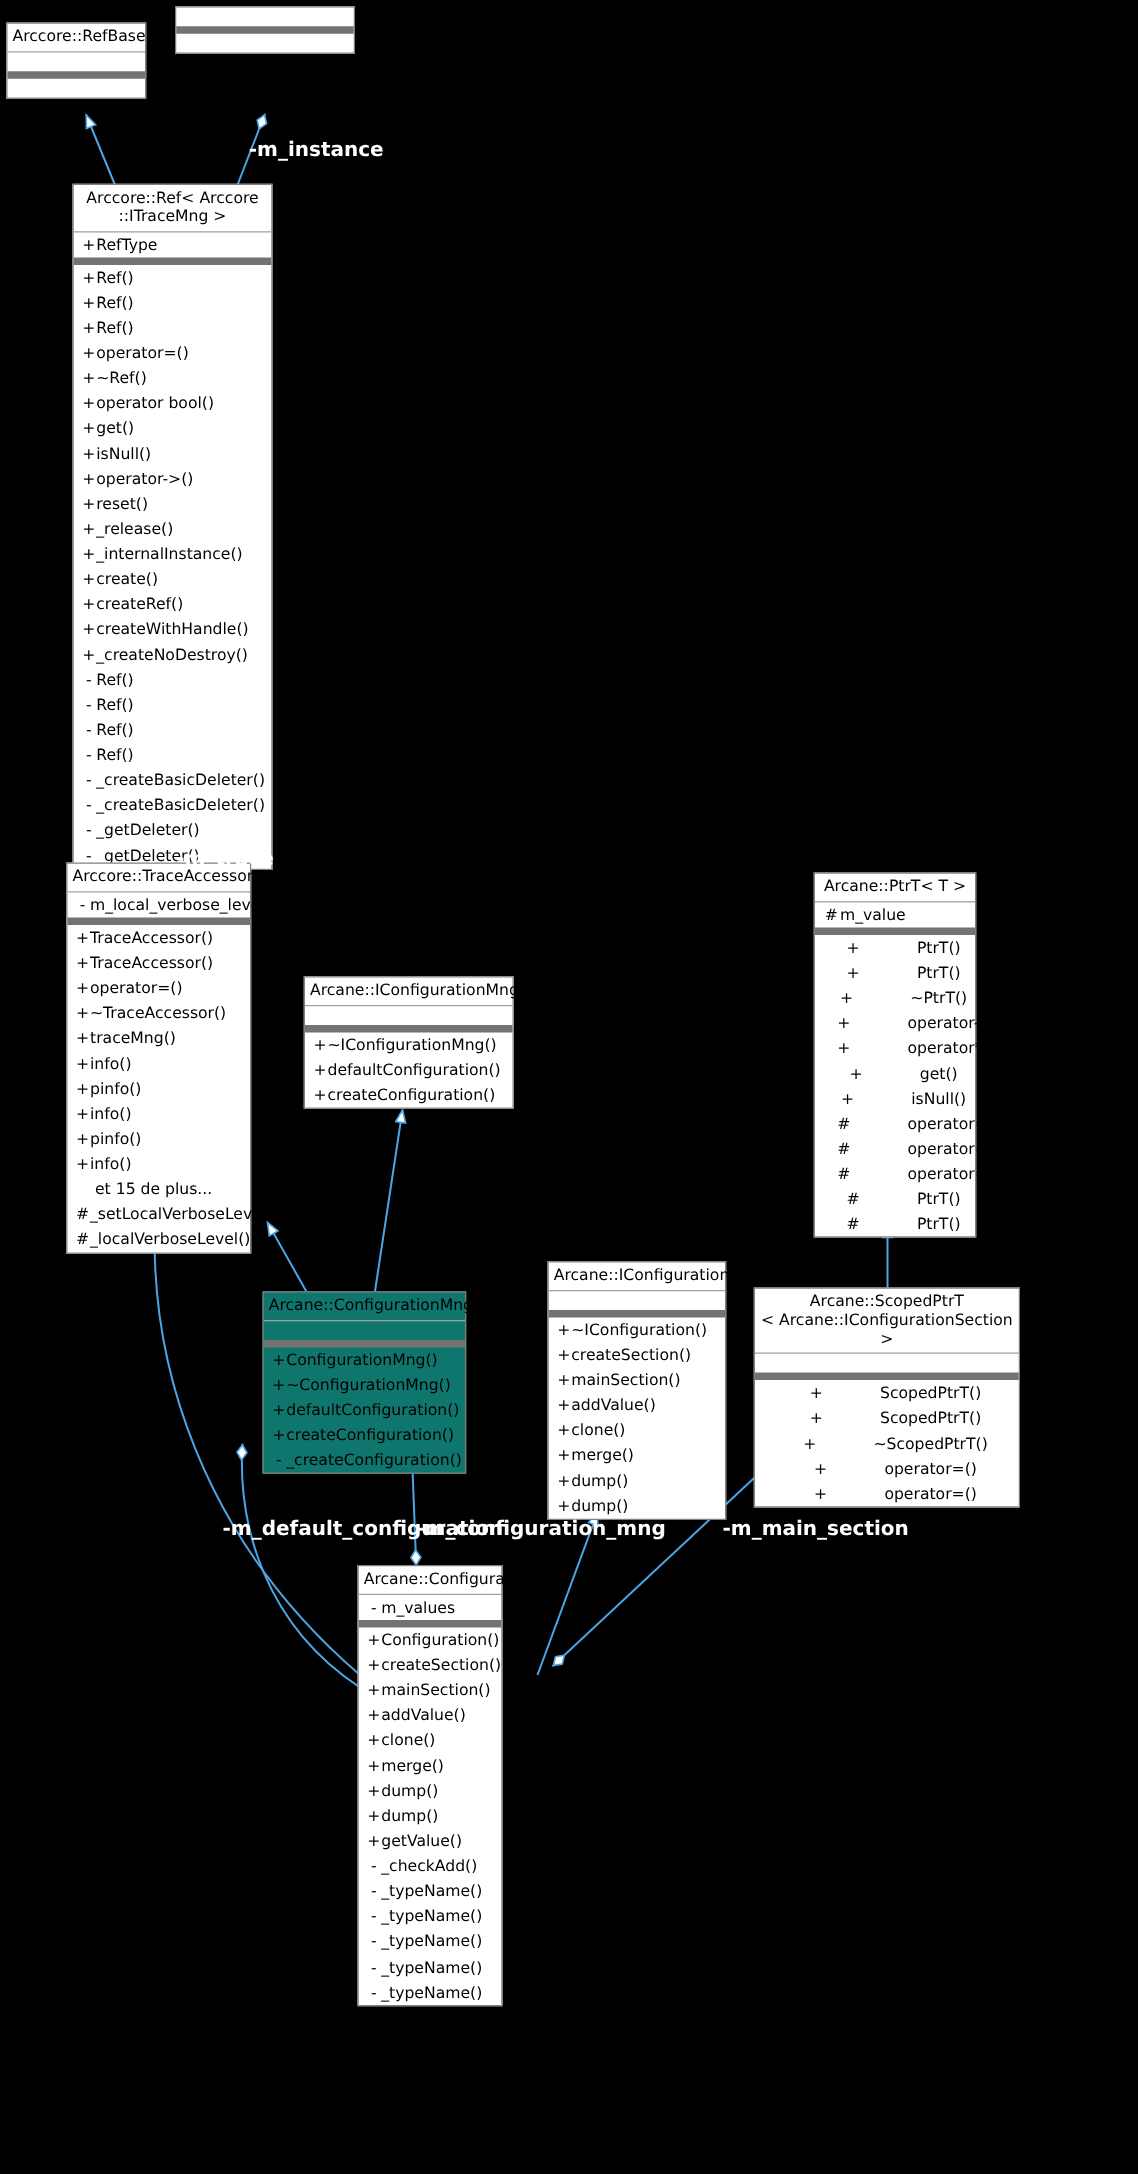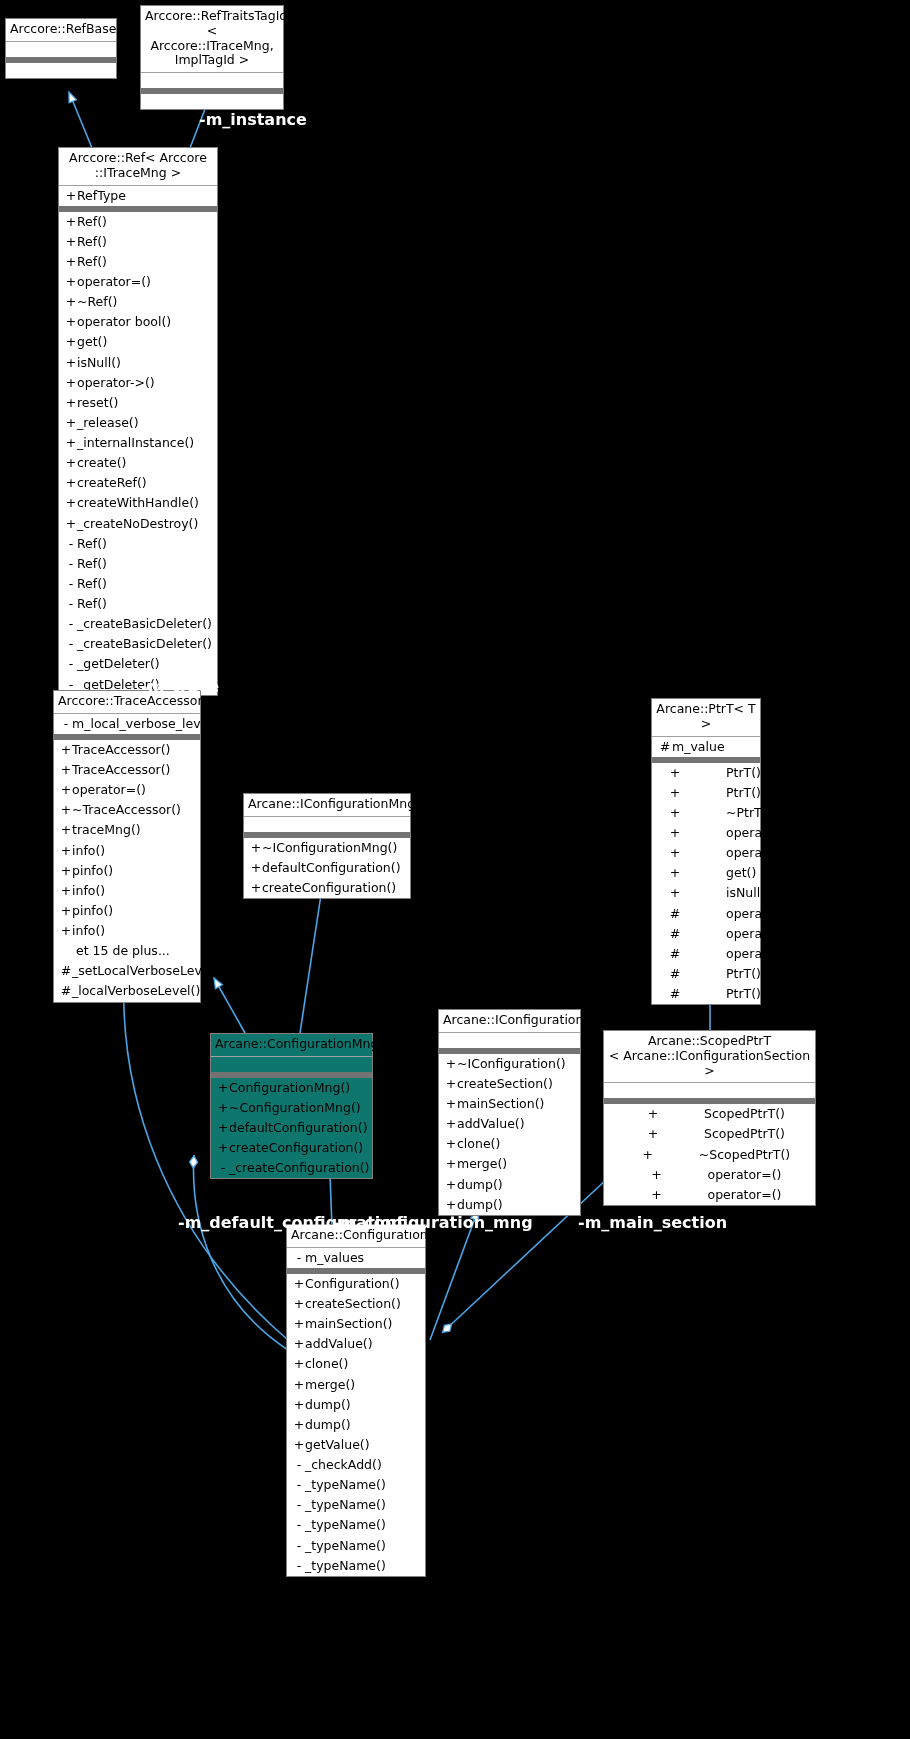--- a/index.html
+++ b/index.html
@@ -147,23 +147,20 @@
     </g>
   </svg>
 
   <div class="node" style="left:5px; top:18px; width:112px;">
     <div class="title">Arccore::RefBase</div>
     <div class="attrs"></div>
     <div class="ops"></div>
   </div>
 
   <div class="node" style="left:140px; top:5px; width:144px;">
-    <div class="title">Arccore::RefTraitsTagId
-&lt; Arccore::ITraceMng,
-ImplTagId &gt;</div>
     <div class="attrs"></div>
     <div class="ops"></div>
   </div>
 
   <div class="node" style="left:58px; top:147px; width:160px;">
     <div class="title">Arccore::Ref&lt; Arccore
 ::ITraceMng &gt;</div>
     <div class="attrs">
         <div class="row"><span class="vis">+</span><span class="mname">RefType</span></div>
       </div>
@@ -210,21 +207,21 @@
         <div class="row"><span class="vis">+</span><span class="mname">pinfo()</span></div>
         <div class="row"><span class="vis">+</span><span class="mname">info()</span></div>
         <div class="row"><span class="vis">+</span><span class="mname">pinfo()</span></div>
         <div class="row"><span class="vis">+</span><span class="mname">info()</span></div>
         <div class="row plain"><span class="mname">et 15 de plus...</span></div>
         <div class="row"><span class="vis">#</span><span class="mname">_setLocalVerboseLevel()</span></div>
         <div class="row"><span class="vis">#</span><span class="mname">_localVerboseLevel()</span></div>
       </div>
   </div>
 
-  <div class="node" style="left:243px; top:781px; width:168px;margin-top:12px;">
+  <div class="node" style="left:243px; top:781px; width:168px;">
     <div class="title">Arcane::IConfigurationMng</div>
     <div class="attrs"></div>
     <div class="ops">
         <div class="row"><span class="vis">+</span><span class="mname">~IConfigurationMng()</span></div>
         <div class="row"><span class="vis">+</span><span class="mname">defaultConfiguration()</span></div>
         <div class="row"><span class="vis">+</span><span class="mname">createConfiguration()</span></div>
       </div>
   </div>
 
   <div class="node highlight" style="left:210px; top:1033px; width:163px;">
@@ -247,21 +244,21 @@
         <div class="row"><span class="vis">+</span><span class="mname">createSection()</span></div>
         <div class="row"><span class="vis">+</span><span class="mname">mainSection()</span></div>
         <div class="row"><span class="vis">+</span><span class="mname">addValue()</span></div>
         <div class="row"><span class="vis">+</span><span class="mname">clone()</span></div>
         <div class="row"><span class="vis">+</span><span class="mname">merge()</span></div>
         <div class="row"><span class="vis">+</span><span class="mname">dump()</span></div>
         <div class="row"><span class="vis">+</span><span class="mname">dump()</span></div>
       </div>
   </div>
 
-  <div class="node centered" style="left:651px; top:698px; width:110px;">
+  <div class="node centered" style="left:651px; top:698px; width:130px;">
     <div class="title">Arcane::PtrT&lt; T &gt;</div>
     <div class="attrs">
         <div class="row"><span class="vis">#</span><span class="mname">m_value</span></div>
       </div>
     <div class="ops">
         <div class="row"><span class="vis">+</span><span class="mname">PtrT()</span></div>
         <div class="row"><span class="vis">+</span><span class="mname">PtrT()</span></div>
         <div class="row"><span class="vis">+</span><span class="mname">~PtrT()</span></div>
         <div class="row"><span class="vis">+</span><span class="mname">operator-&gt;()</span></div>
         <div class="row"><span class="vis">+</span><span class="mname">operator*()</span></div>
@@ -281,21 +278,21 @@
     <div class="attrs"></div>
     <div class="ops">
         <div class="row"><span class="vis">+</span><span class="mname">ScopedPtrT()</span></div>
         <div class="row"><span class="vis">+</span><span class="mname">ScopedPtrT()</span></div>
         <div class="row"><span class="vis">+</span><span class="mname">~ScopedPtrT()</span></div>
         <div class="row"><span class="vis">+</span><span class="mname">operator=()</span></div>
         <div class="row"><span class="vis">+</span><span class="mname">operator=()</span></div>
       </div>
   </div>
 
-  <div class="node" style="left:286px; top:1224px; width:140px;">
+  <div class="node" style="left:286px; top:1252px; width:116px;">
     <div class="title">Arcane::Configuration</div>
     <div class="attrs">
         <div class="row"><span class="vis">-</span><span class="mname">m_values</span></div>
       </div>
     <div class="ops">
         <div class="row"><span class="vis">+</span><span class="mname">Configuration()</span></div>
         <div class="row"><span class="vis">+</span><span class="mname">createSection()</span></div>
         <div class="row"><span class="vis">+</span><span class="mname">mainSection()</span></div>
         <div class="row"><span class="vis">+</span><span class="mname">addValue()</span></div>
         <div class="row"><span class="vis">+</span><span class="mname">clone()</span></div>

